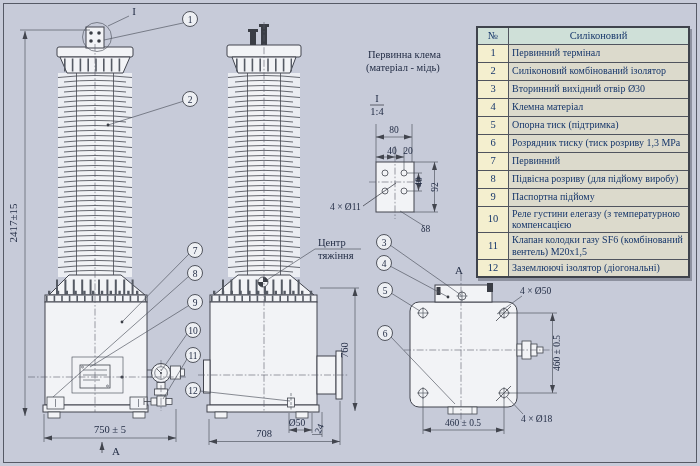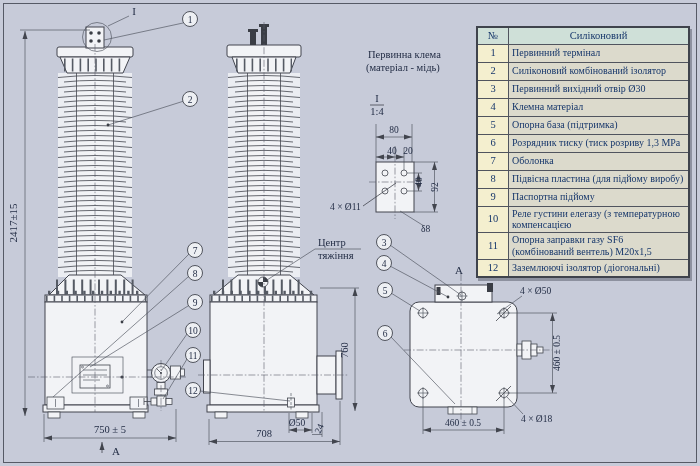--- a/index.html
+++ b/index.html
@@ -407,53 +407,53 @@
     <tr>
           <td class="num">1</td>
           <td class="nm">Первинний термінал</td>
         </tr>
     <tr>
           <td class="num">2</td>
           <td class="nm">Силіконовий комбінований ізолятор</td>
         </tr>
     <tr>
           <td class="num">3</td>
-          <td class="nm">Первинний вихідний отвір Ø30</td>
+          <td class="nm">Вторинний вихідний отвір Ø30</td>
         </tr>
     <tr>
           <td class="num">4</td>
           <td class="nm">Клемна матеріал</td>
         </tr>
     <tr>
           <td class="num">5</td>
-          <td class="nm">Опорна база (підтримка)</td>
+          <td class="nm">Опорна тиск (підтримка)</td>
         </tr>
     <tr>
           <td class="num">6</td>
           <td class="nm">Розрядник тиску (тиск розриву 1,3 MPa</td>
         </tr>
     <tr>
           <td class="num">7</td>
-          <td class="nm">Оболонка</td>
+          <td class="nm">Первинний</td>
         </tr>
     <tr>
           <td class="num">8</td>
-          <td class="nm">Підвісна пластина (для підйому виробу)</td>
+          <td class="nm">Підвісна розриву (для підйому виробу)</td>
         </tr>
     <tr>
           <td class="num">9</td>
           <td class="nm">Паспортна підйому</td>
         </tr>
     <tr>
           <td class="num">10</td>
           <td class="nm">Реле густини елегазу (з температурною компенсацією</td>
         </tr>
     <tr>
           <td class="num">11</td>
-          <td class="nm">Опорна заправки газу SF6 (комбінований вентель) M20x1,5</td>
+          <td class="nm">Клапан колодки газу SF6 (комбінований вентель) M20x1,5</td>
         </tr>
     <tr>
           <td class="num">12</td>
           <td class="nm">Заземлюючі ізолятор (діогональні)</td>
         </tr>
   </tbody>
 </table>
 
 </div>
 

